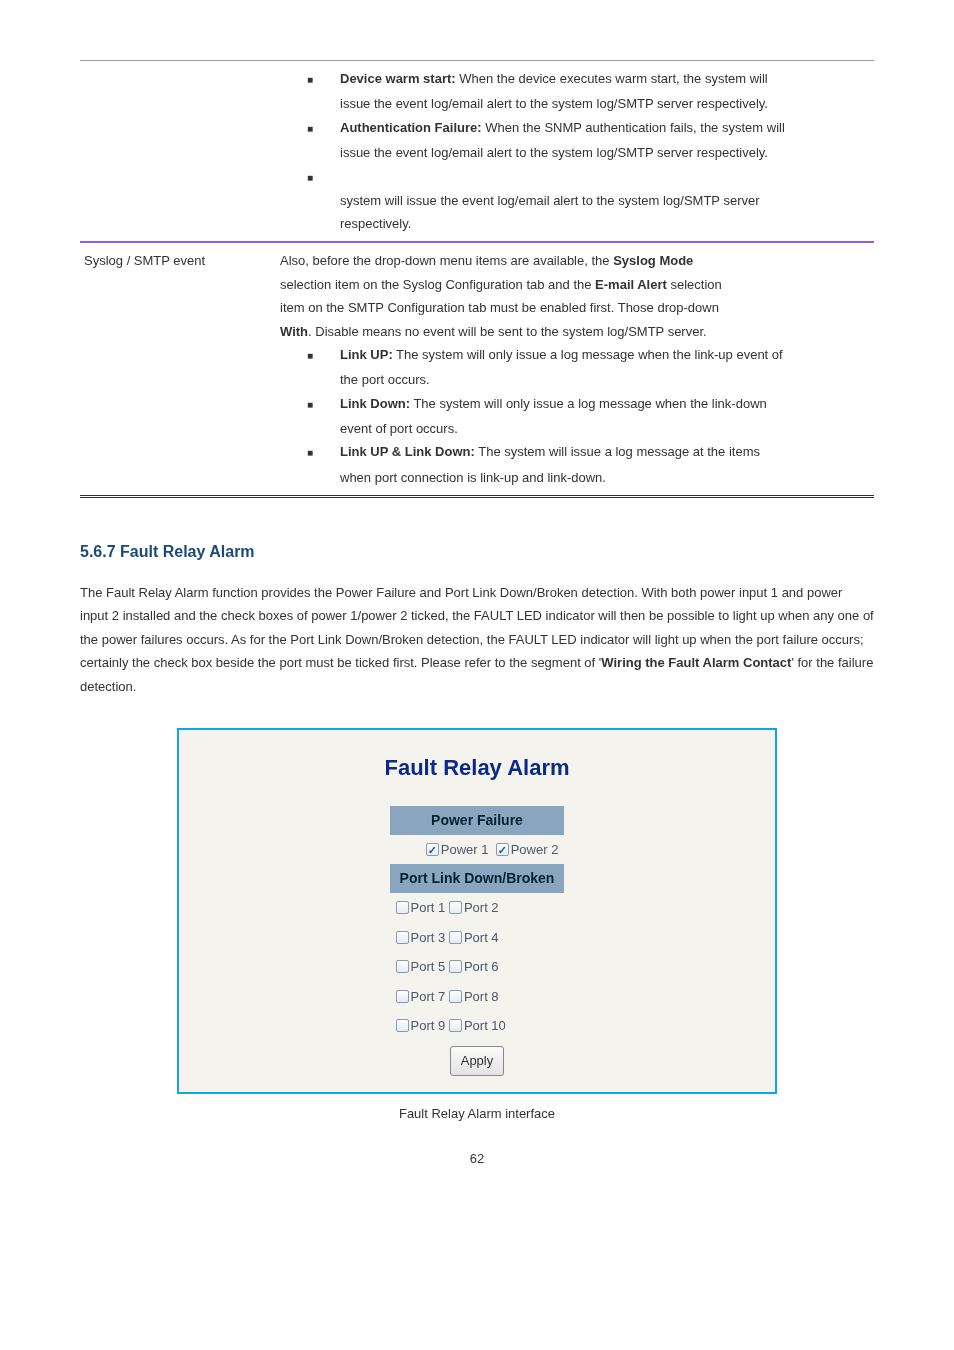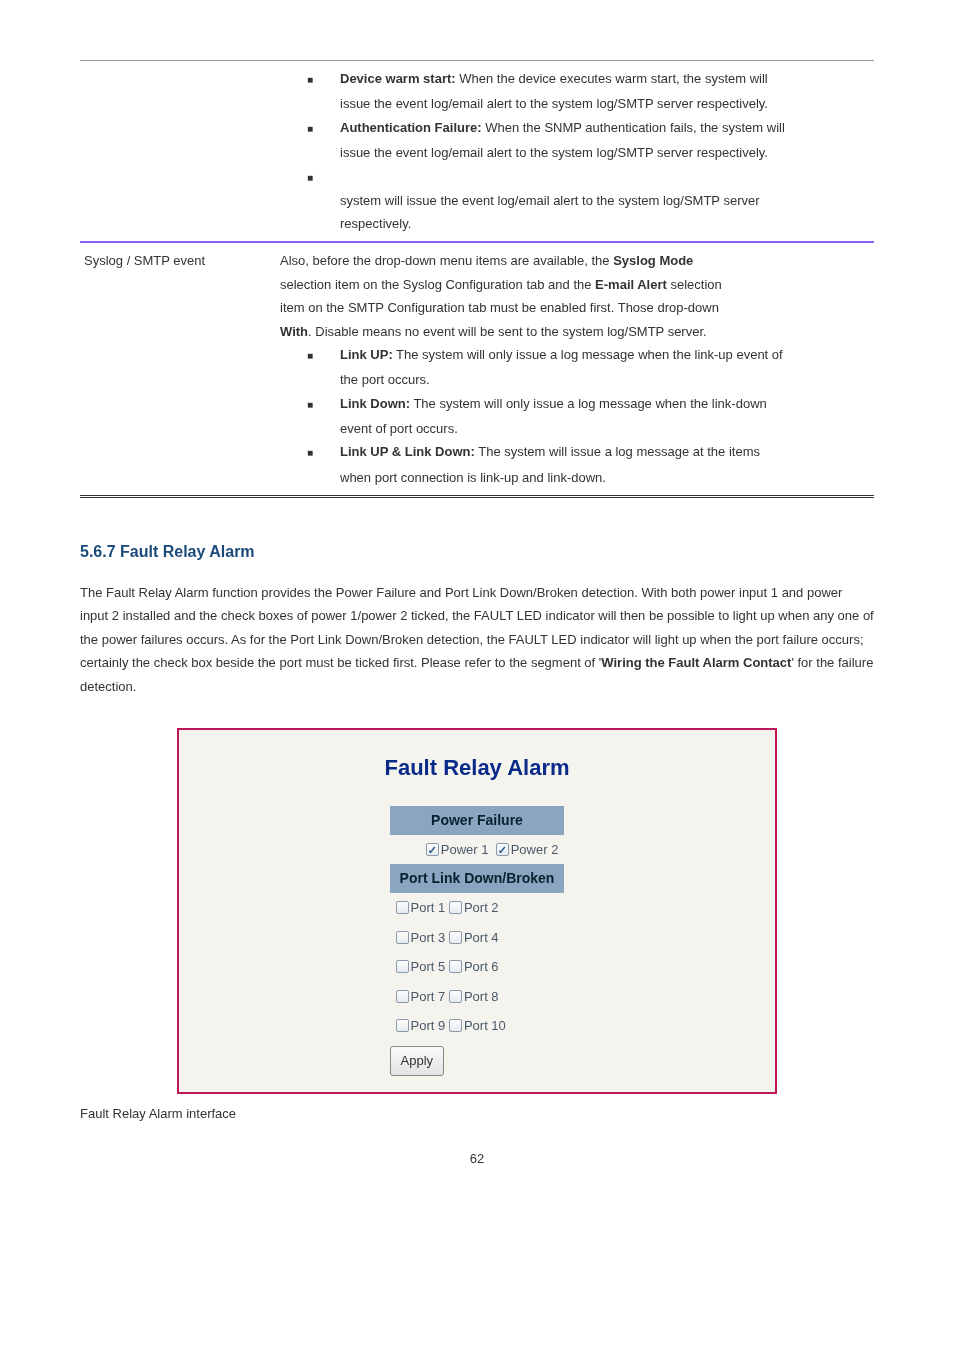--- a/index.html
+++ b/index.html
@@ -45,21 +45,21 @@
     .section-heading {
       font-size: 16px;
       font-weight: bold;
       color: #1a4a7a;
       margin: 40px 0 14px 0;
     }
     .body-para { margin-bottom: 30px; }
     .screenshot {
       width: 600px;
       margin: 20px auto 8px auto;
-      border: 2px solid #be185d;
+      border: 2px solid #0ea5e9;
       background: #f5f3ee;
       padding: 18px 40px 16px 40px;
       text-align: center;
     }
     .shot-title {
       font-family: Verdana, sans-serif;
       font-size: 22px;
       font-weight: bold;
       color: #0a2a8a;
       margin-bottom: 18px;
@@ -107,21 +107,21 @@
       display: inline-block;
       margin-top: 6px;
       padding: 2px 10px;
       border: 1px solid #888;
       border-radius: 3px;
       background: linear-gradient(#fafafa,#e3e3e3);
       font-family: Arial;
       font-size: 13px;
       color: #333;
     }
-    .caption { font-size: 13px; margin-bottom: 22px; }
+    .caption { text-align: center; font-size: 13px; margin-bottom: 22px; }
     .page-num { text-align: center; font-size: 13px; margin-top: 10px; }
   </style>
 </head>
 <body>
 
 <div class="table-section">
 
   <div class="table-row">
     <div class="table-label"></div>
     <div class="table-content">
@@ -186,20 +186,20 @@
       <span class="cb checked"></span><span>Power 2</span>
     </div>
     <div class="shot-header">Port Link Down/Broken</div>
     <div id="ports-container">
         <div class="shot-row"><span class="cb"></span><span>Port 1</span>&nbsp;<span class="cb"></span><span>Port 2</span></div>
         <div class="shot-row"><span class="cb"></span><span>Port 3</span>&nbsp;<span class="cb"></span><span>Port 4</span></div>
         <div class="shot-row"><span class="cb"></span><span>Port 5</span>&nbsp;<span class="cb"></span><span>Port 6</span></div>
         <div class="shot-row"><span class="cb"></span><span>Port 7</span>&nbsp;<span class="cb"></span><span>Port 8</span></div>
         <div class="shot-row"><span class="cb"></span><span>Port 9</span>&nbsp;<span class="cb"></span><span>Port 10</span></div>
       </div>
-    <div style="">
+    <div style="text-align:center;">
       <span class="apply-btn">Apply</span>
     </div>
   </div>
 </div>
 
 <div class="caption">Fault Relay Alarm interface</div>
 <div class="page-num">62</div>
 
 </body></html>

